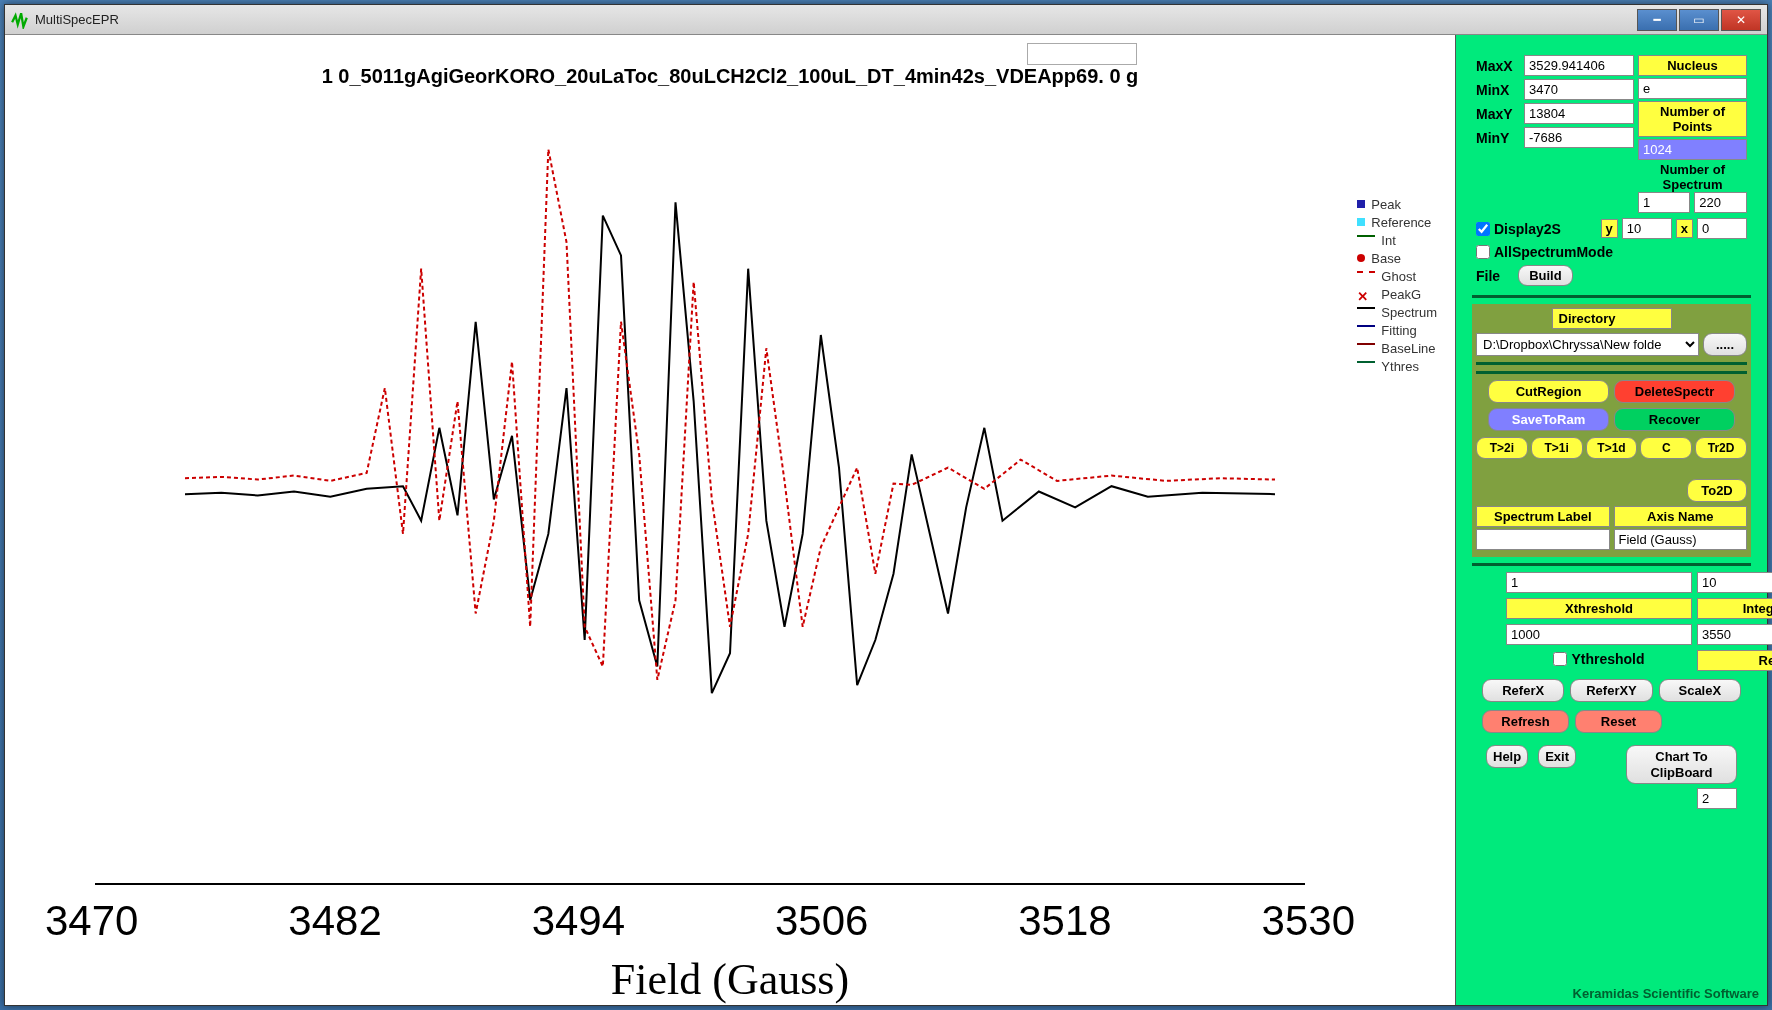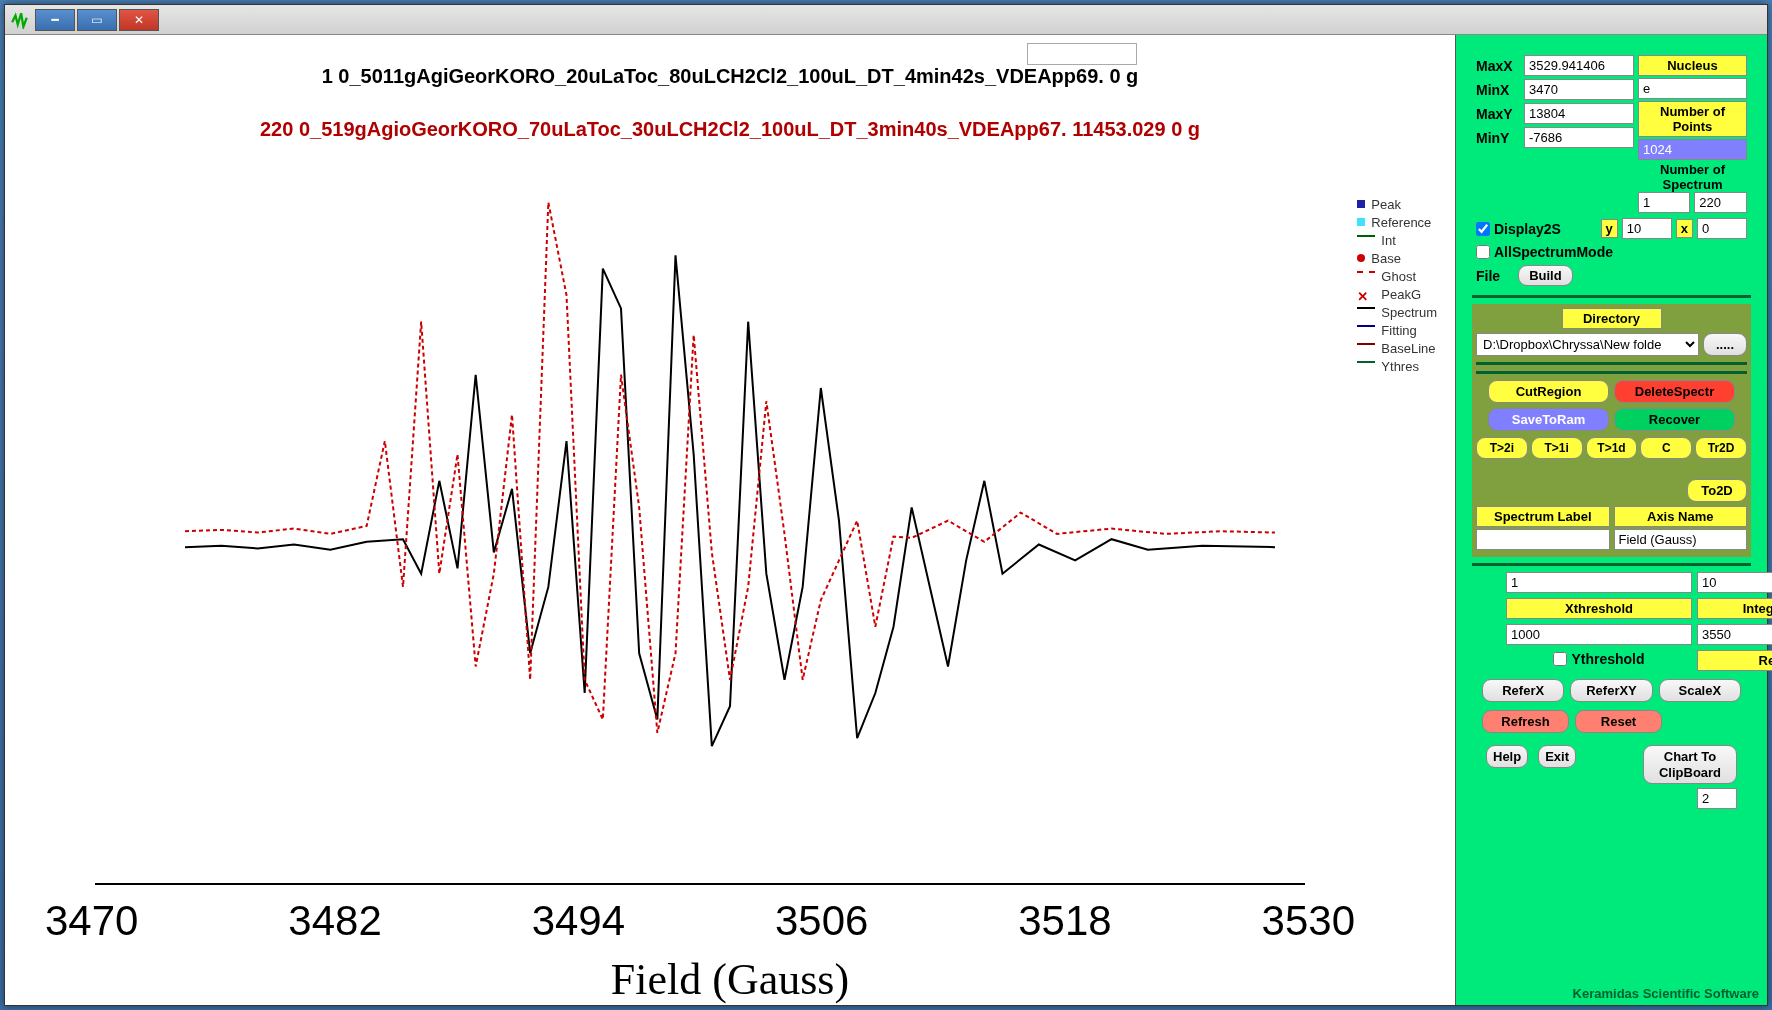--- a/index.html
+++ b/index.html
@@ -48,32 +48,32 @@
 </head>
 <body>
 
 <div class="window">
   <div class="titlebar">
     <span class="icon">
       <svg viewBox="0 0 16 16">
           <polyline points="1,10 4,4 6,12 9,2 11,14 14,6" stroke="#0a0" fill="none" stroke-width="2"></polyline>
         </svg>
     </span>
+    <span class="title">MultiSpecEPR</span>
     <div class="win-controls">
       <div class="win-btn win-min">━</div>
       <div class="win-btn win-max">▭</div>
       <div class="win-btn win-close">✕</div>
     </div>
   </div>
 
   <div class="content">
     <div class="chart-area">
       <input type="text" class="top-input" style="">
       <div class="chart-title1">1  0_5011gAgiGeorKORO_20uLaToc_80uLCH2Cl2_100uL_DT_4min42s_VDEApp69.  0  g</div>
-      <div class="chart-title2">220  0_519gAgioGeorKORO_70uLaToc_30uLCH2Cl2_100uL_DT_3min40s_VDEApp67.  11453.029  0  g</div>
 
       <svg class="chart-svg" width="1130" height="640" viewBox="0 0 1130 640">
         <g id="plot-lines">
             <path d="M20 406.13680781758956 L56.333333333333336 404.8106095858539 L92.66666666666667 407.46300604932526 L129 403.4844113541182 L165.33333333333334 408.78920428106096 L201.66666666666666 400.8320148906468 L238 398.17961842717546 L256.1666666666667 432.6607724523034 L274.33333333333337 339.826896230805 L292.5 427.3559795253606 L310.6666666666667 233.73103769194972 L328.8333333333333 411.44160074453237 L347 347.78408562121916 L365.16666666666663 512.2326663564448 L383.3333333333333 445.9227547696603 L401.5 300.0409492787343 L419.66666666666663 552.0186133085156 L437.83333333333337 127.63517915309444 L456 167.42112610516517 L474.1666666666667 512.2326663564448 L492.33333333333337 578.5425779432294 L510.5 114.37319683573753 L528.6666666666667 313.30293159609124 L546.8333333333334 605.0665425779432 L565 565.2805956258725 L583.1666666666667 180.68310842252208 L601.3333333333334 432.6607724523034 L619.5 538.7566309911587 L637.6666666666666 445.9227547696603 L655.8333333333334 246.9930200093067 L674 379.61284318287574 L692.1666666666667 597.1093531875291 L710.3333333333333 552.0186133085156 L728.5 485.708701721731 L746.6666666666666 366.3508608655188 L764.8333333333334 445.9227547696603 L783 525.4946486738017 L801.1666666666666 419.39879013494647 L819.3333333333333 339.826896230805 L837.5 432.6607724523034 L873.8333333333334 403.4844113541182 L910.1666666666666 419.39879013494647 L946.5 398.17961842717546 L982.8333333333333 408.78920428106096 L1037.3333333333335 404.8106095858539 L1110 406.13680781758956 " stroke="#000000" fill="none" stroke-width="2"></path>
             <path d="M20 390.22242903676124 L56.333333333333336 388.8962308050256 L92.66666666666667 391.54862726849694 L129 387.5700325732899 L165.33333333333334 392.87482550023265 L201.66666666666666 384.91763610981855 L219.83333333333331 300.0409492787343 L238 445.9227547696603 L256.1666666666667 180.68310842252208 L274.33333333333337 432.6607724523034 L292.5 313.30293159609124 L310.6666666666667 525.4946486738017 L328.8333333333333 432.6607724523034 L347 273.51698464402045 L365.16666666666663 538.7566309911587 L383.3333333333333 61.32526756630989 L401.5 154.15914378780832 L419.66666666666663 538.7566309911587 L437.83333333333337 578.5425779432294 L456 233.73103769194972 L474.1666666666667 366.3508608655188 L492.33333333333337 591.8045602605863 L510.5 512.2326663564448 L528.6666666666667 193.94509073987905 L546.8333333333334 411.44160074453237 L565 538.7566309911587 L583.1666666666667 445.9227547696603 L601.3333333333334 260.2550023266636 L619.5 392.87482550023265 L637.6666666666666 538.7566309911587 L655.8333333333334 459.1847370870172 L674 419.39879013494647 L692.1666666666667 379.61284318287574 L710.3333333333333 485.708701721731 L728.5 395.52722196370405 L746.6666666666666 396.85342019543975 L783 379.61284318287574 L819.3333333333333 400.8320148906468 L855.6666666666667 371.65565379246164 L892 392.87482550023265 L946.5 387.5700325732899 L1001 392.87482550023265 L1055.5 390.22242903676124 L1110 391.54862726849694 " stroke="#cc0000" fill="none" stroke-width="2" stroke-dasharray="4 3"></path>
           </g>
       </svg>
 
       <div class="legend">
         <div class="legend-row">
@@ -178,21 +178,21 @@
         <label>AllSpectrumMode</label>
       </div>
       <div class="row">
         <label>File</label>
         <span style="width:10px"></span>
         <div class="btn" style="padding:2px 10px">Build</div>
       </div>
 
       <div class="sep"></div>
       <div class="section3">
-        <div class="label-btn" style="text-align:center;width:100px;margin:0 auto 4px">Directory</div>
+        <div class="label-btn" style="width:120px;margin:0 auto 4px">Directory</div>
         <div class="row">
           <select style="flex:1"><option>D:\Dropbox\Chryssa\New folde</option></select>
           <div class="btn" style="width:44px">.....</div>
         </div>
         <div class="sep" style="margin:6px 0"></div>
         <div class="sep" style="margin:6px 0"></div>
         <div class="grid2" style="padding:0 12px">
           <div class="btn btn-yellow">CutRegion</div>
           <div class="btn btn-red">DeleteSpectr</div>
           <div class="btn btn-purple">SaveToRam</div>
@@ -247,21 +247,21 @@
         <div class="btn btn-salmon" style="flex:1">Refresh</div>
         <div class="btn btn-salmon" style="flex:1">Reset</div>
         <div style="flex:1"></div>
       </div>
 
       <div style="display:flex;gap:10px;margin-top:10px;padding:0 10px;align-items:flex-start">
         <div class="btn">Help</div>
         <div class="btn">Exit</div>
         <div style="flex:1"></div>
         <div style="text-align:center">
-          <div class="btn" style="width:94px;white-space:normal;line-height:1.2">Chart To ClipBoard</div>
+          <div class="btn" style="width:111px;white-space:normal;line-height:1.2">Chart To ClipBoard</div>
           <input type="text" style="width: 40px; margin-top: 4px; float: right;" value="2">
         </div>
       </div>
 
       <div class="footer">Keramidas Scientific Software</div>
     </div>
   </div>
 </div>
 
 </body></html>

